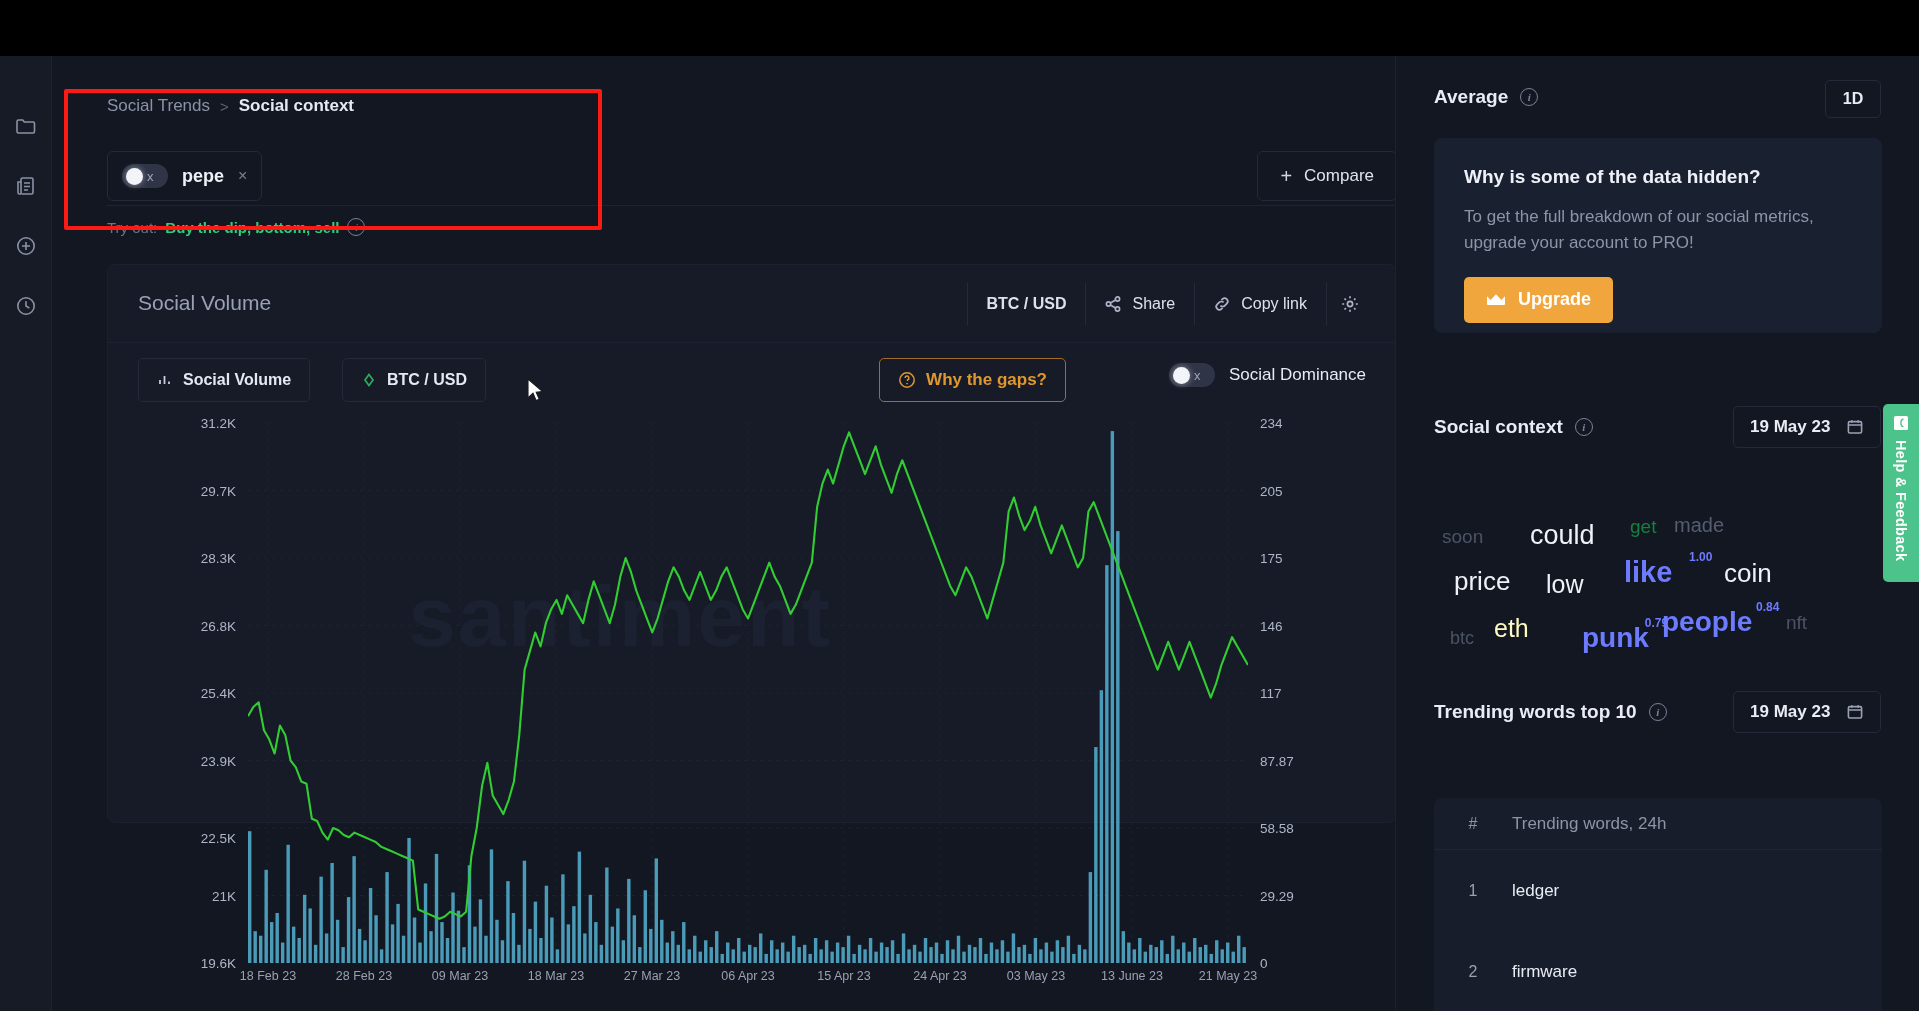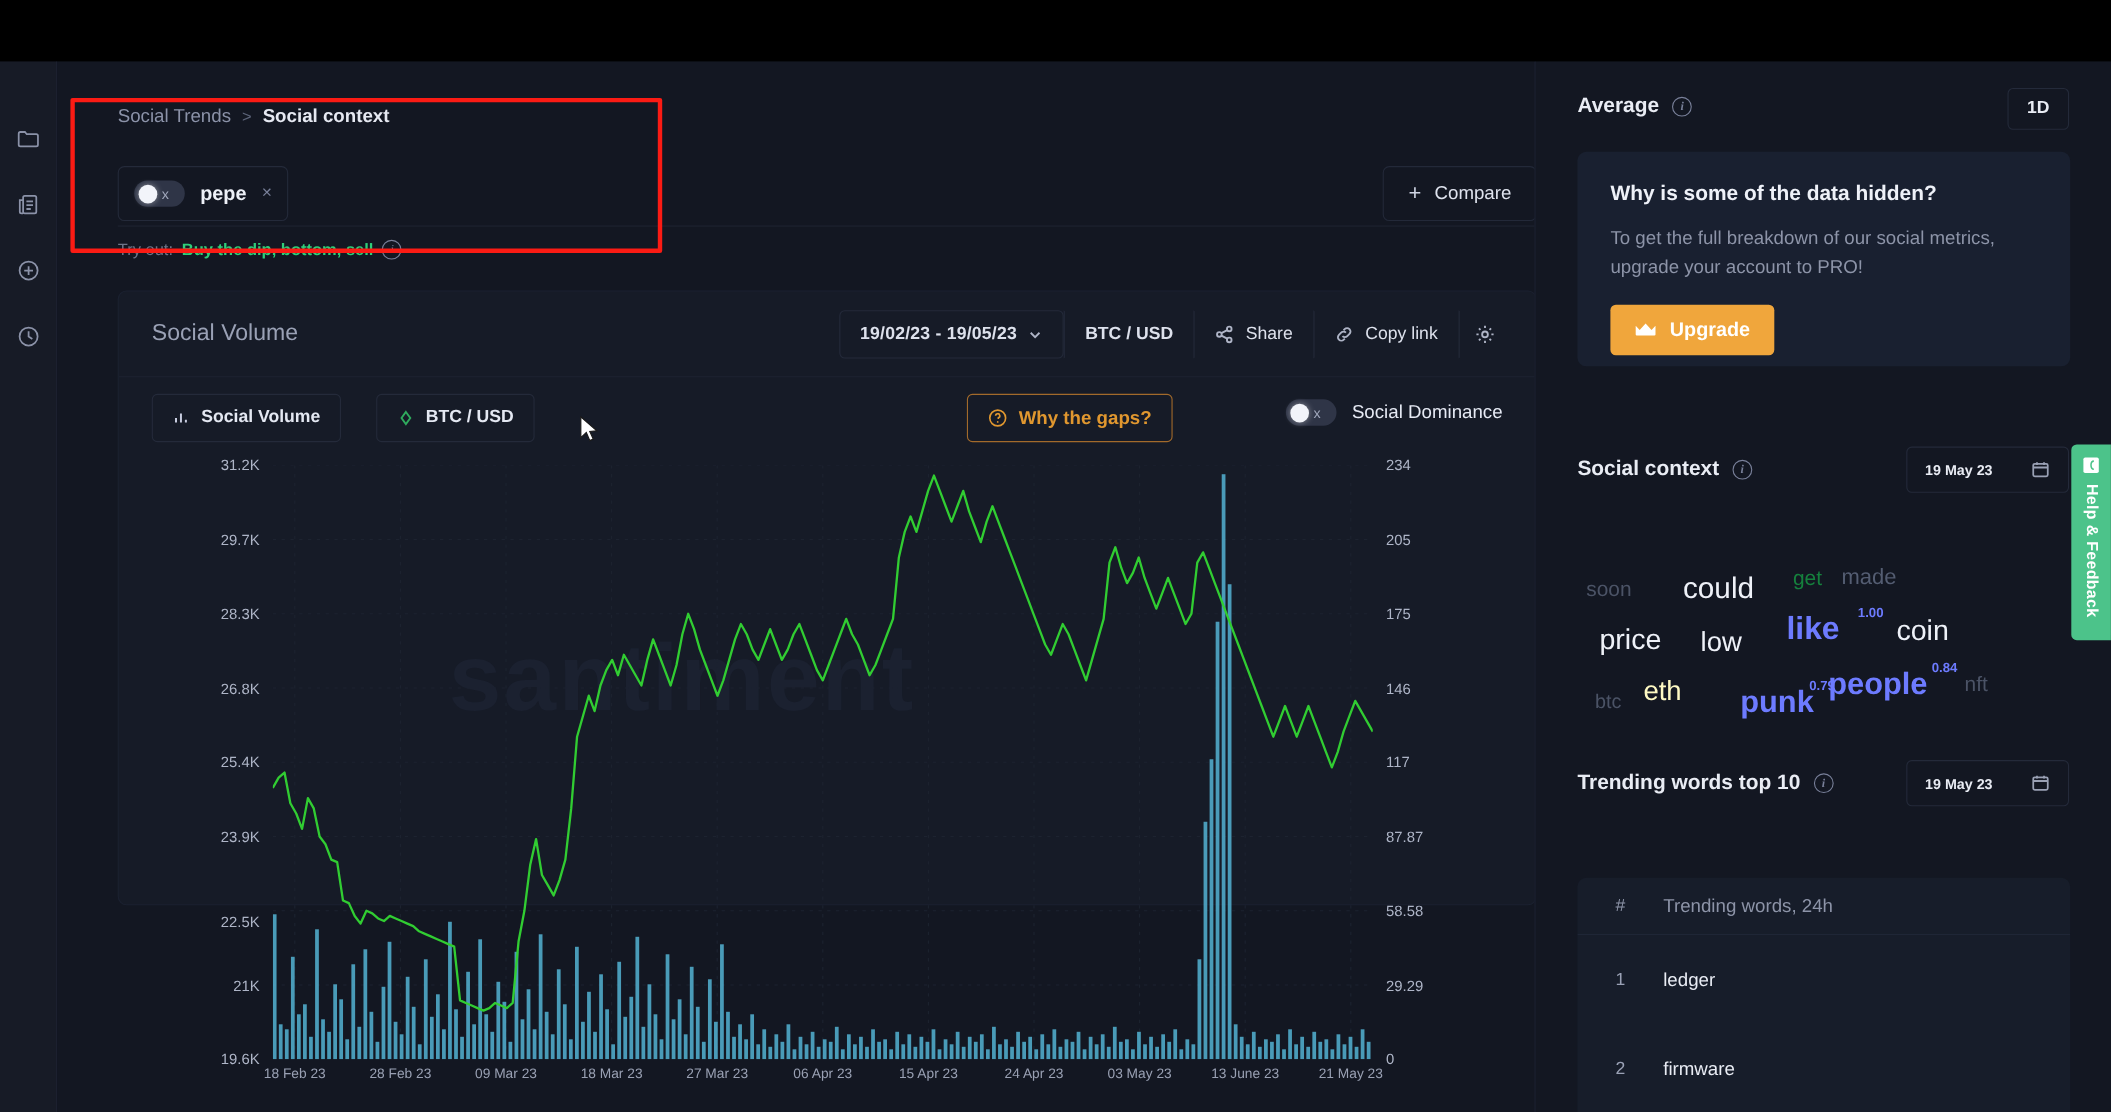--- a/index.html
+++ b/index.html
@@ -127,21 +127,21 @@
   .promo h3 { color:#eef1f8; font-size:19px; font-weight:bold; margin-bottom:16px; }
   .promo p { color:#8d94a8; font-size:17px; line-height:1.55; margin-bottom:20px; }
   .upbtn {
     display:inline-flex; align-items:center; gap:12px; height:46px; padding:0 22px;
     background:#f0a63c; border-radius:5px; color:#fff; font-size:18px; font-weight:bold; cursor:pointer;
   }
 
   .sec-head { position:absolute; left:38px; display:flex; align-items:center; gap:12px; color:#e9ecf4; font-size:19px; font-weight:bold; }
   .datebtn {
     position:absolute; right:38px; height:42px; padding:0 16px; min-width:148px;
-    border:1px solid #242a3a; border-radius:5px; color:#e9ecf4; font-size:13px; font-weight:bold;
+    border:1px solid #242a3a; border-radius:5px; color:#e9ecf4; font-size:17px; font-weight:bold;
     display:flex; align-items:center; justify-content:space-between; gap:14px; cursor:pointer;
   }
   .datebtn svg { stroke:#9aa1b5; fill:none; stroke-width:1.6; }
 
   .cloud { position:absolute; left:38px; top:452px; width:448px; height:140px; }
   .cw { position:absolute; white-space:nowrap; }
   .cwv { position:absolute; font-size:12px; font-weight:bold; color:#6d7bff; }
 
   .twtable { position:absolute; left:38px; top:742px; width:448px; height:213px; background:#171d2a; border-radius:8px 8px 0 0; overflow:hidden; }
   .tw-hrow { height:52px; display:flex; align-items:center; border-bottom:1px solid #1f2troubleshoot; }
@@ -250,26 +250,20 @@
         <span>Try out:</span>
         <span class="green">Buy the dip, bottom, sell</span>
         <span class="infoi">i</span>
       </div>
 
       <div class="card">
 
         <div class="card-head">
           <div class="card-title">Social Volume</div>
           <div class="hbtns">
-            <div class="hbtn daterange">
-              <span>19/02/23 - 19/05/23</span>
-              <svg width="14" height="14" viewBox="0 0 14 14">
-                  <path d="M3 5.5 7 9.5l4-4"></path>
-                </svg>
-            </div>
             <div class="hbtn sep-l" style="font-weight:bold;">
               <span>BTC / USD</span>
             </div>
             <div class="hbtn sep-l">
               <svg width="18" height="18" viewBox="0 0 18 18">
                   <circle cx="13.5" cy="4" r="2.1"></circle>
                   <circle cx="4.5" cy="9" r="2.1"></circle>
                   <circle cx="13.5" cy="14" r="2.1"></circle>
                   <path d="M6.4 7.9 11.6 5.1M6.4 10.1l5.2 2.8"></path>
                 </svg>

